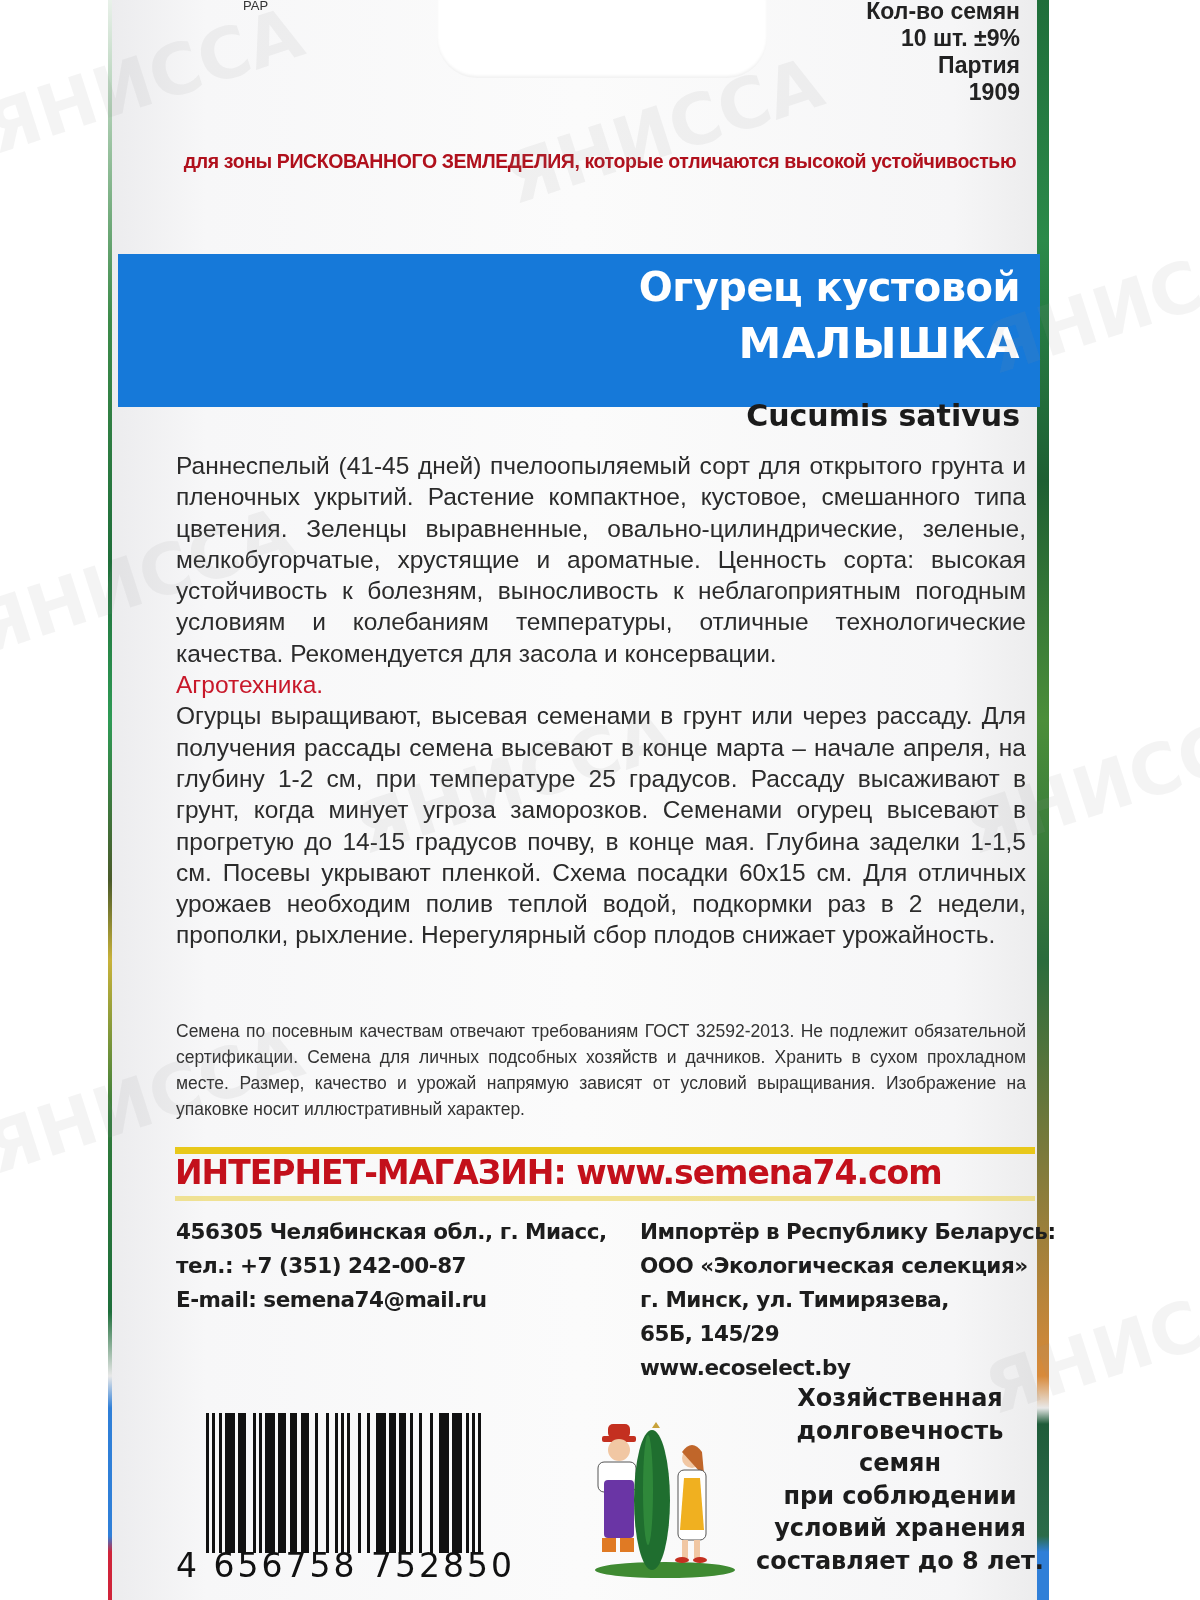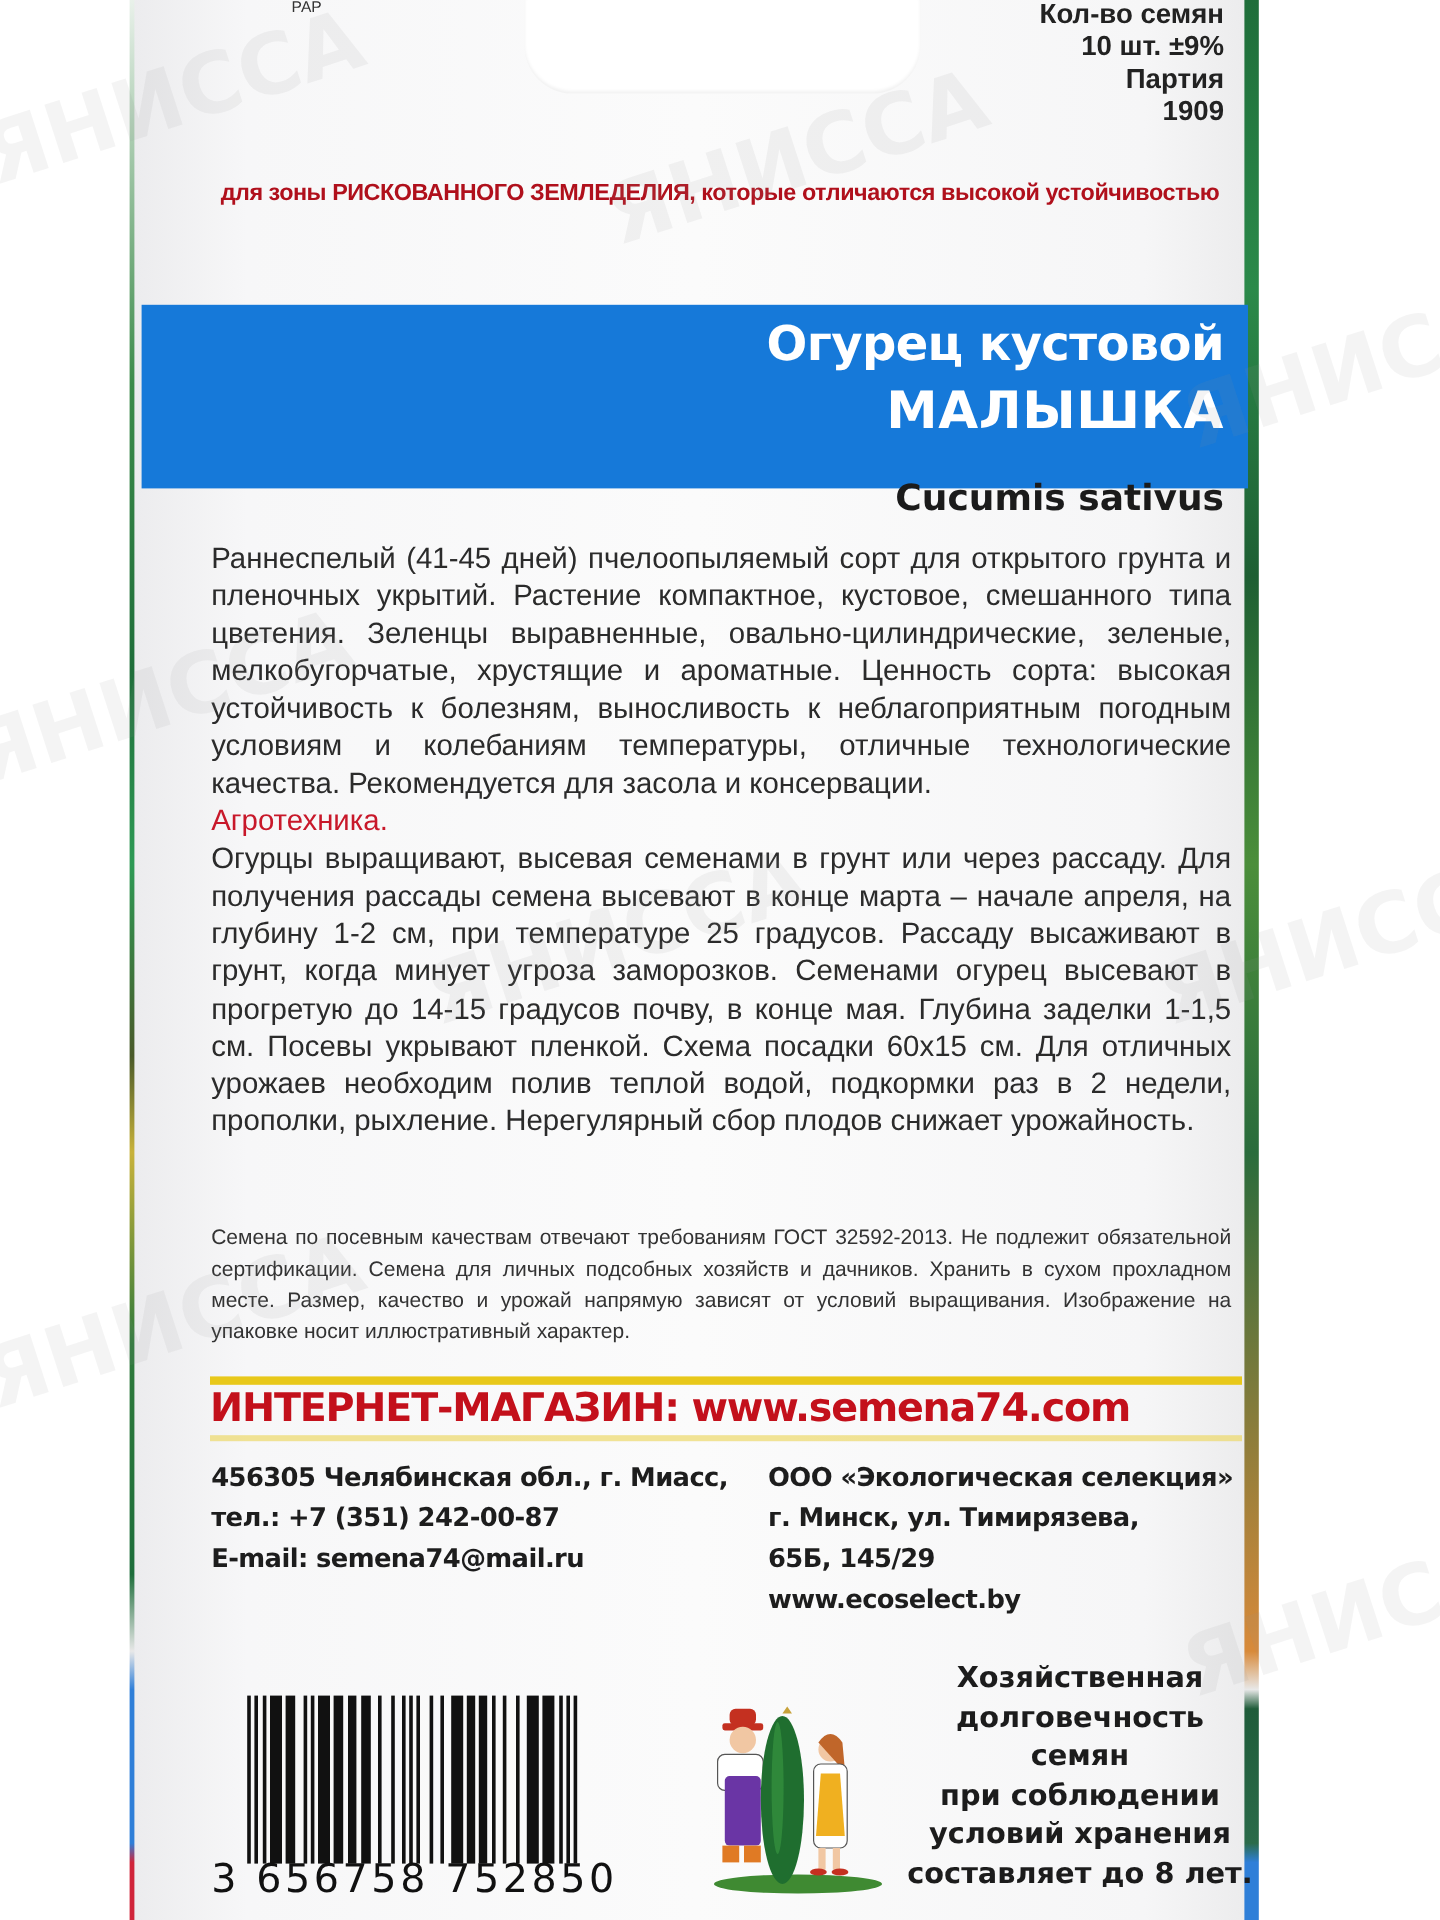--- a/index.html
+++ b/index.html
@@ -172,20 +172,21 @@
 <div class="shop">ИНТЕРНЕТ-МАГАЗИН: www.semena74.com</div>
 <div class="shop-bar bottom"></div>
 
 <div class="contact left">
   <div>456305 Челябинская обл., г. Миасс,</div>
   <div>тел.: +7 (351) 242-00-87</div>
   <div>E-mail: semena74@mail.ru</div>
 </div>
 
 <div class="contact right">
+  <div>Импортёр в Республику Беларусь:</div>
   <div>ООО «Экологическая селекция»</div>
   <div>г. Минск, ул. Тимирязева,</div>
   <div>65Б, 145/29</div>
   <div>www.ecoselect.by</div>
 </div>
 
 <div class="barcode">
   <div class="barcode-bars">
     <span style="width:3px;background:#111"></span>
       <span style="width:3px"></span>
@@ -238,21 +239,21 @@
     <span style="width:10px;background:#111"></span>
       <span style="width:3px"></span>
       <span style="width:10px;background:#111"></span>
       <span style="width:4px"></span>
     <span style="width:3px;background:#111"></span>
       <span style="width:3px"></span>
       <span style="width:3px;background:#111"></span>
       <span style="width:3px"></span>
     <span style="width:3px;background:#111"></span>
   </div>
-  <div class="barcode-digits">3 656758 752850</div>
+  <div class="barcode-digits">4 656758 752850</div>
 </div>
 
 <div class="mascot">
   <svg width="150" height="160" viewBox="0 0 150 160">
     <ellipse cx="75" cy="150" rx="70" ry="8" fill="#3f8a32"></ellipse>
 
     <rect x="12" y="16" width="34" height="6" rx="2" fill="#c43020"></rect>
     <rect x="18" y="4" width="22" height="14" rx="5" fill="#c43020"></rect>
     <circle cx="29" cy="30" r="11" fill="#f1c7a3"></circle>
     <rect x="8" y="42" width="38" height="30" rx="6" fill="#ffffff" stroke="#555" stroke-width="1"></rect>

